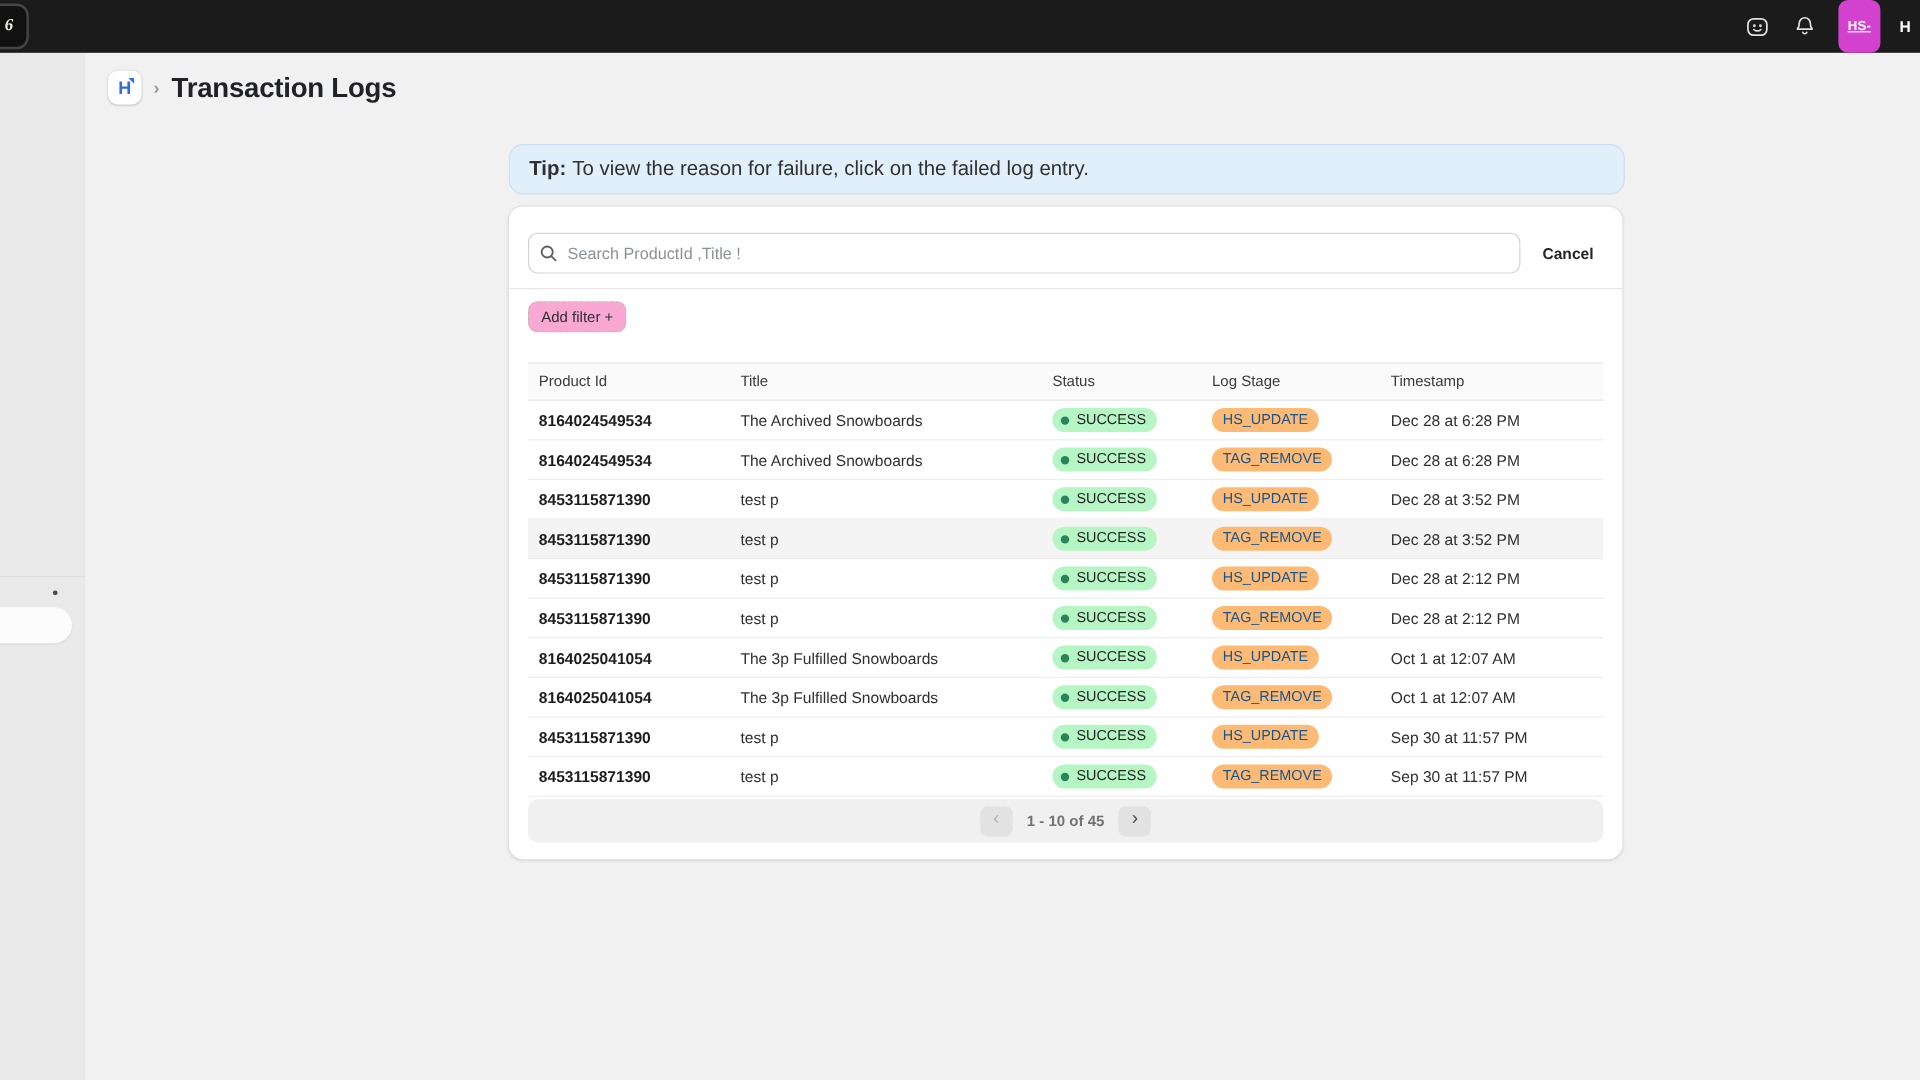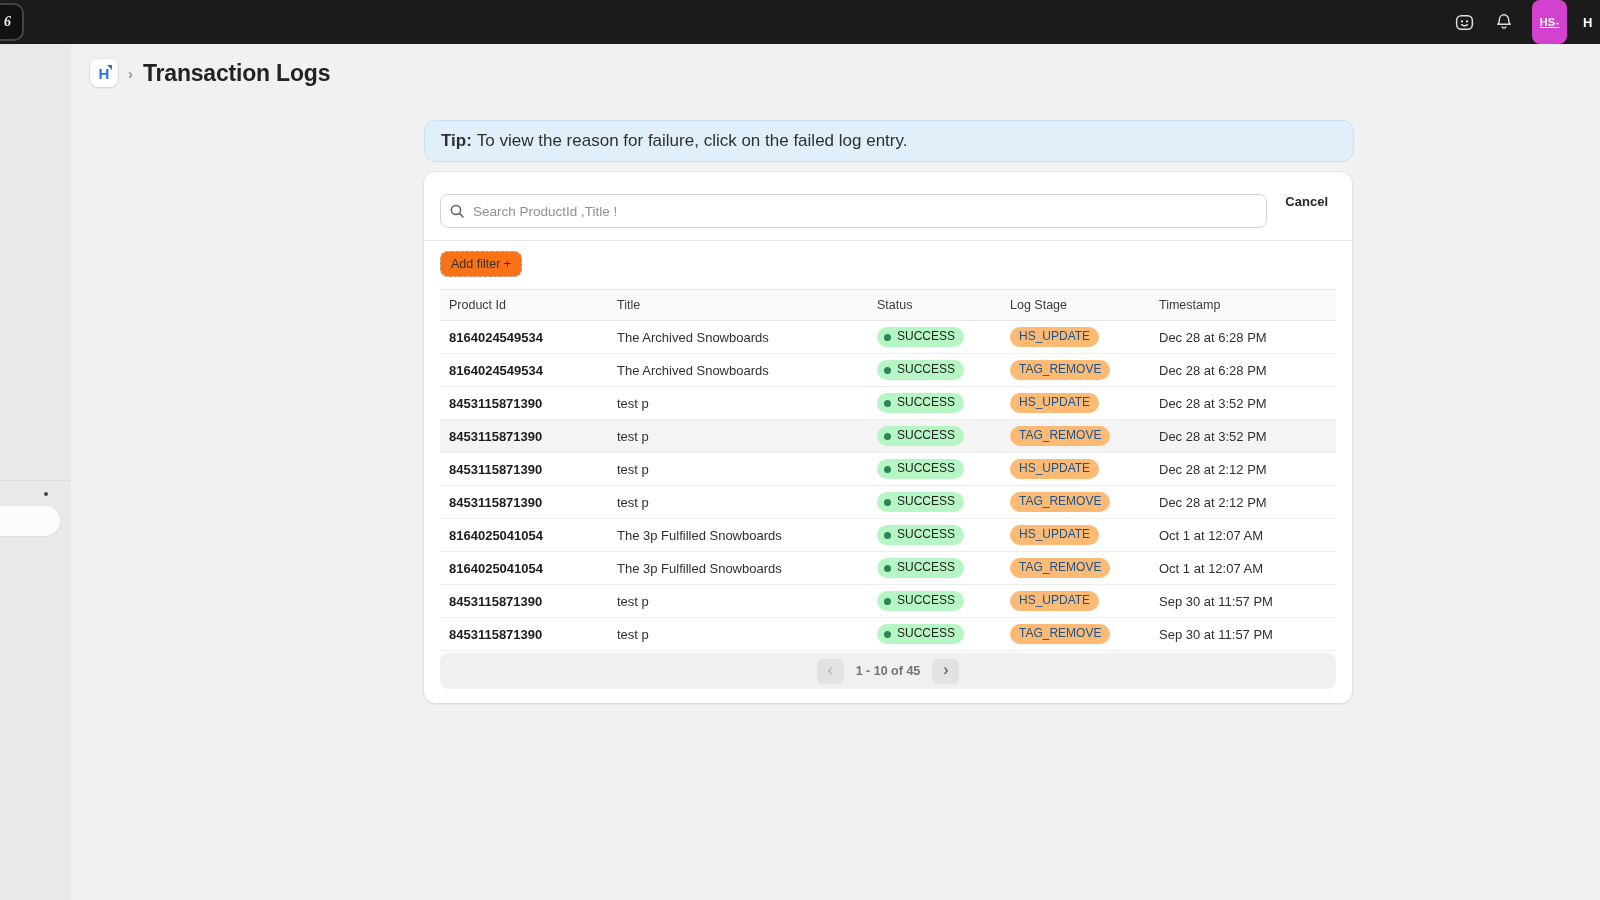--- a/index.html
+++ b/index.html
@@ -70,43 +70,43 @@
     display:flex; align-items:center; padding:0 16px; font-size:17px; color:#303030;
   }
   .tip-banner b { margin-right:5px; }
 
   
   .card {
     position:absolute; left:424px; top:172px; width:928px; background:#fff;
     border-radius:12px; box-shadow:0 1px 3px rgba(0,0,0,.09), 0 0 0 1px rgba(0,0,0,.03);
   }
   .panel-head {
-    display:flex; align-items:flex-start; gap:18px; padding:22px 16px 12px; border-bottom:1px solid #e7e7e7;
+    display:flex; align-items:center; gap:18px; padding:22px 16px 12px; border-bottom:1px solid #e7e7e7;
   }
   .search-wrap { position:relative; flex:1; }
   .search-wrap input {
     width:100%; height:34px; border:1px solid #d5d5d5; border-radius:8px;
     padding:0 10px 0 32px; font-size:13.5px; color:#303030; outline:none;
     font-family:"Liberation Sans","DejaVu Sans",sans-serif; background:#fff;
   }
   .search-wrap input::placeholder { color:#8c9196; }
   .search-wrap .in-icon { position:absolute; left:9px; top:9px; }
   .cancel-btn {
     background:none; border:none; font-size:13px; font-weight:700; color:#242628; cursor:pointer;
     font-family:"Liberation Sans","DejaVu Sans",sans-serif; padding:0 8px 0 0;
   }
   .filter-row { padding:10px 16px 12px; }
   .add-filter {
-    display:inline-block; border:1px dashed #b8b8b8; border-radius:8px; background:#f97316;
+    display:inline-block; border:1px dashed #b8b8b8; border-radius:8px; background:#f9a8d4;
     padding:5px 10px; font-size:12.5px; color:#303030; cursor:pointer;
     font-family:"Liberation Sans","DejaVu Sans",sans-serif;
   }
 
   
-  .table-wrap { margin:0 16px; }
+  .table-wrap { margin:13px 16px; }
   .thead, .trow {
     display:grid; grid-template-columns:168px 260px 133px 149px 1fr;
     align-items:center; padding:0 9px;
   }
   .thead {
     height:32px; background:#fafafa; border-top:1px solid #e7e7e7; border-bottom:1px solid #e7e7e7;
     font-size:12.5px; color:#3b3b3b;
   }
   .trow { height:33px; border-bottom:1px solid #ededed; font-size:13px; cursor:pointer; }
   .trow.highlight { background:#f4f4f4; }

